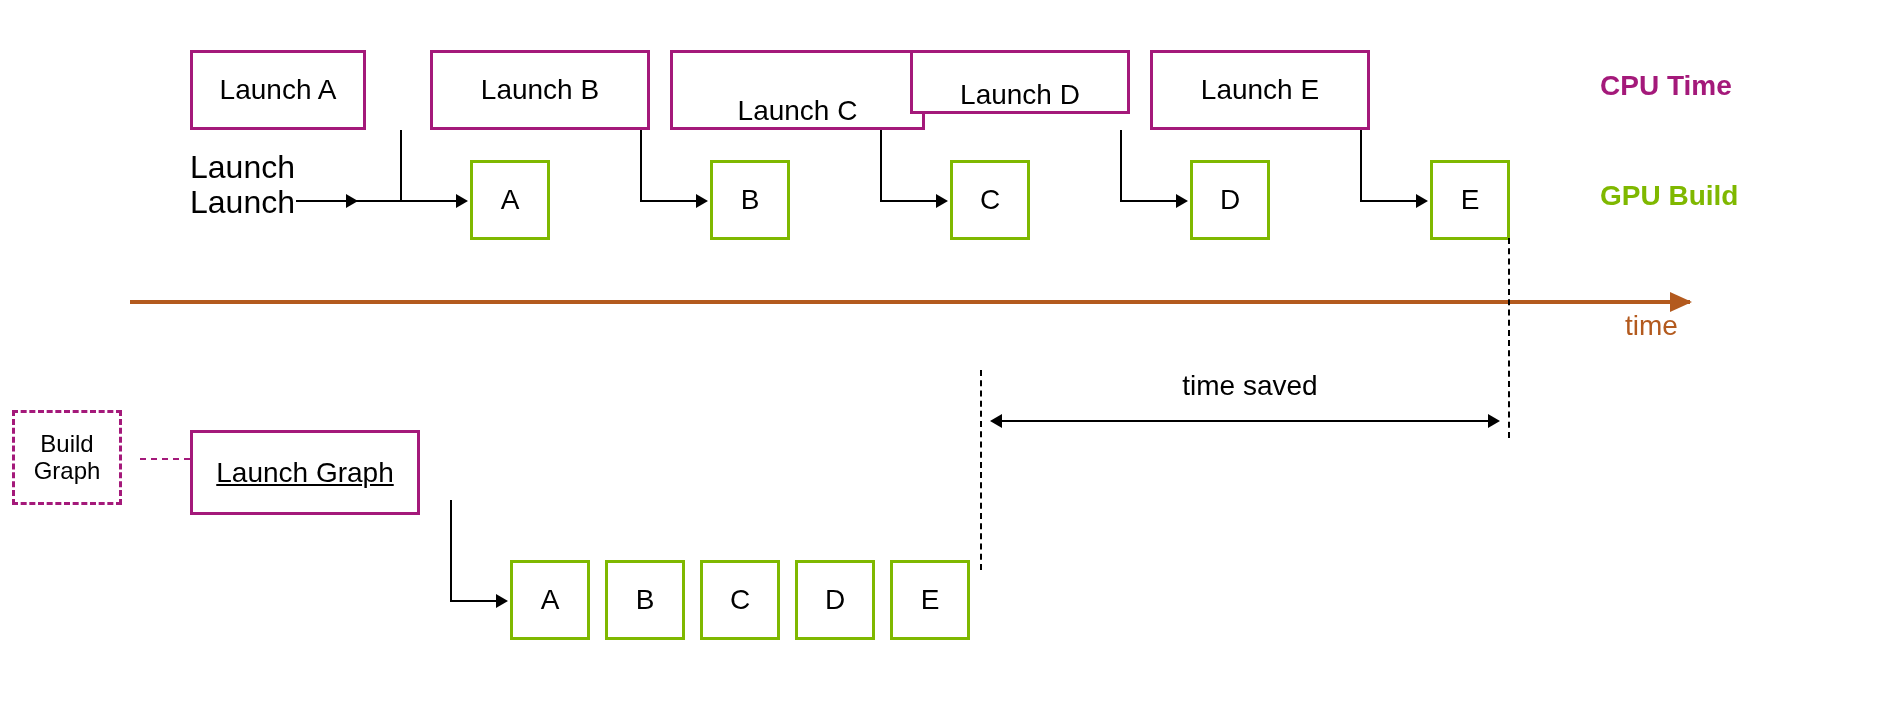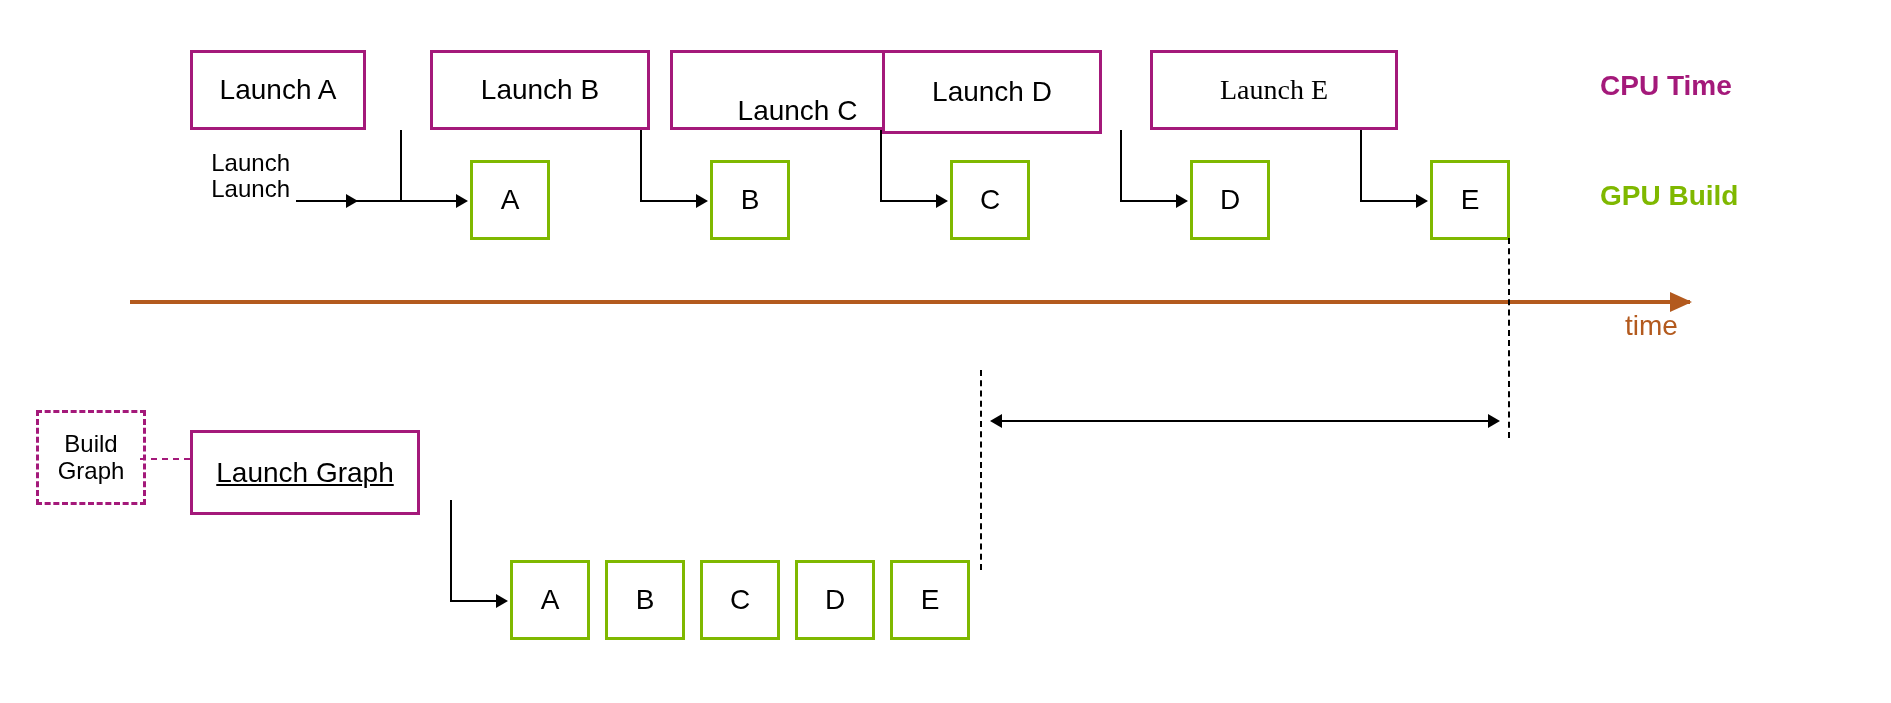--- a/index.html
+++ b/index.html
@@ -32,21 +32,21 @@
   .gpu {
     border: 3px solid #7fb800;
   }
   .label {
     position: absolute;
     white-space: nowrap;
   }
   .cpu-label   { color: #a4197a; font-weight: 600; text-align: center; }
   .gpu-label   { color: #7fb800; font-weight: 600; }
   .time-label  { color: #b35a1e; font-weight: 500; }
-  .small       { font-size: 24px; line-height: 1.1; text-align: right; }
+  .small       { font-size: 32px; line-height: 1.1; text-align: right; }
   .centered    { text-align: center; }
 
   
   .timeline {
     position: absolute;
     height: 0;
     border-top: 4px solid #b35a1e;
   }
   .timeline::after {
     content: "";
@@ -106,24 +106,24 @@
 
   <div class="box cpu" style="left:190px; top:50px; width:176px; height:80px;">
     <span>Launch A</span>
   </div>
   <div class="box cpu" style="left:430px; top:50px; width:220px; height:80px;">
     <span>Launch B</span>
   </div>
   <div class="box cpu" style="left:670px; top:50px; width:255px; height:80px;align-items:flex-end;">
     <span>Launch C</span>
   </div>
-  <div class="box cpu" style="left:882px; top:50px; width:220px; height:84px;">
+  <div class="box cpu" style="left:910px; top:50px; width:220px; height:64px;align-items:flex-end;">
     <span>Launch D</span>
   </div>
-  <div class="box cpu" style="left:1150px; top:50px; width:248px; height:80px;font-family:Liberation Serif, serif;">
+  <div class="box cpu" style="left:1150px; top:50px; width:220px; height:80px;">
     <span>Launch E</span>
   </div>
 
   <div class="label small" style="left:190px; top:150px; width:100px;">
     <span>Launch</span><br>
     <span>Launch</span>
   </div>
 
   <div class="vline" style="left:400px; top:130px; height:70px;"></div>
   <div class="hline arrow-right" style="left:296px; top:200px; width:60px;"></div>
@@ -166,22 +166,25 @@
   </div>
 
   <div class="timeline" style="left:130px; top:300px; width:1560px;"></div>
   <div class="label time-label" style="left:1625px; top:310px;">
     <span>time</span>
   </div>
 
   <div class="vdash" style="left:980px; top:370px; height:200px;"></div>
   <div class="vdash" style="left:1508px; top:238px; height:200px;"></div>
   <div class="hline arrow-left arrow-right" style="left:992px; top:420px; width:506px;"></div>
-
-  <div class="box cpu-dashed" style="left:36px; top:410px; width:110px; height:95px; font-size:24px; line-height:1.1;">
+  <div class="label centered" style="left:1120px; top:370px; width:260px;">
+    <span>time saved</span>
+  </div>
+
+  <div class="box cpu-dashed" style="left:12px; top:410px; width:110px; height:95px; font-size:24px; line-height:1.1;">
     <div class="centered">
       <span>Build</span><br>
       <span>Graph</span>
     </div>
   </div>
 
   <div class="hdash" style="left:140px; top:458px; width:50px;"></div>
 
   <div class="box cpu" style="left:190px; top:430px; width:230px; height:85px;text-decoration:underline;">
     <span>Launch Graph</span>

